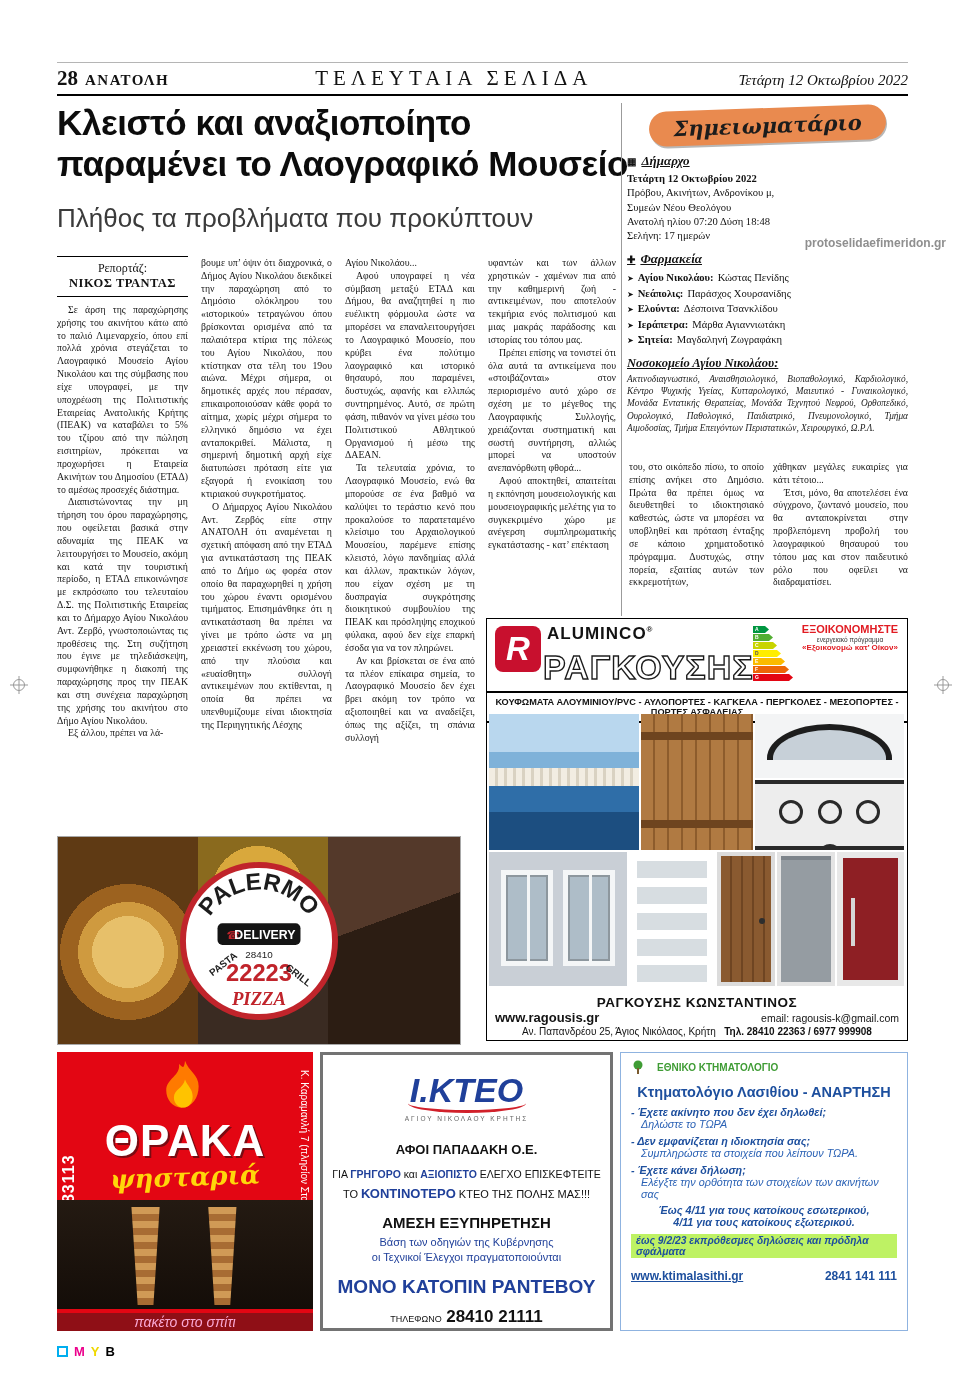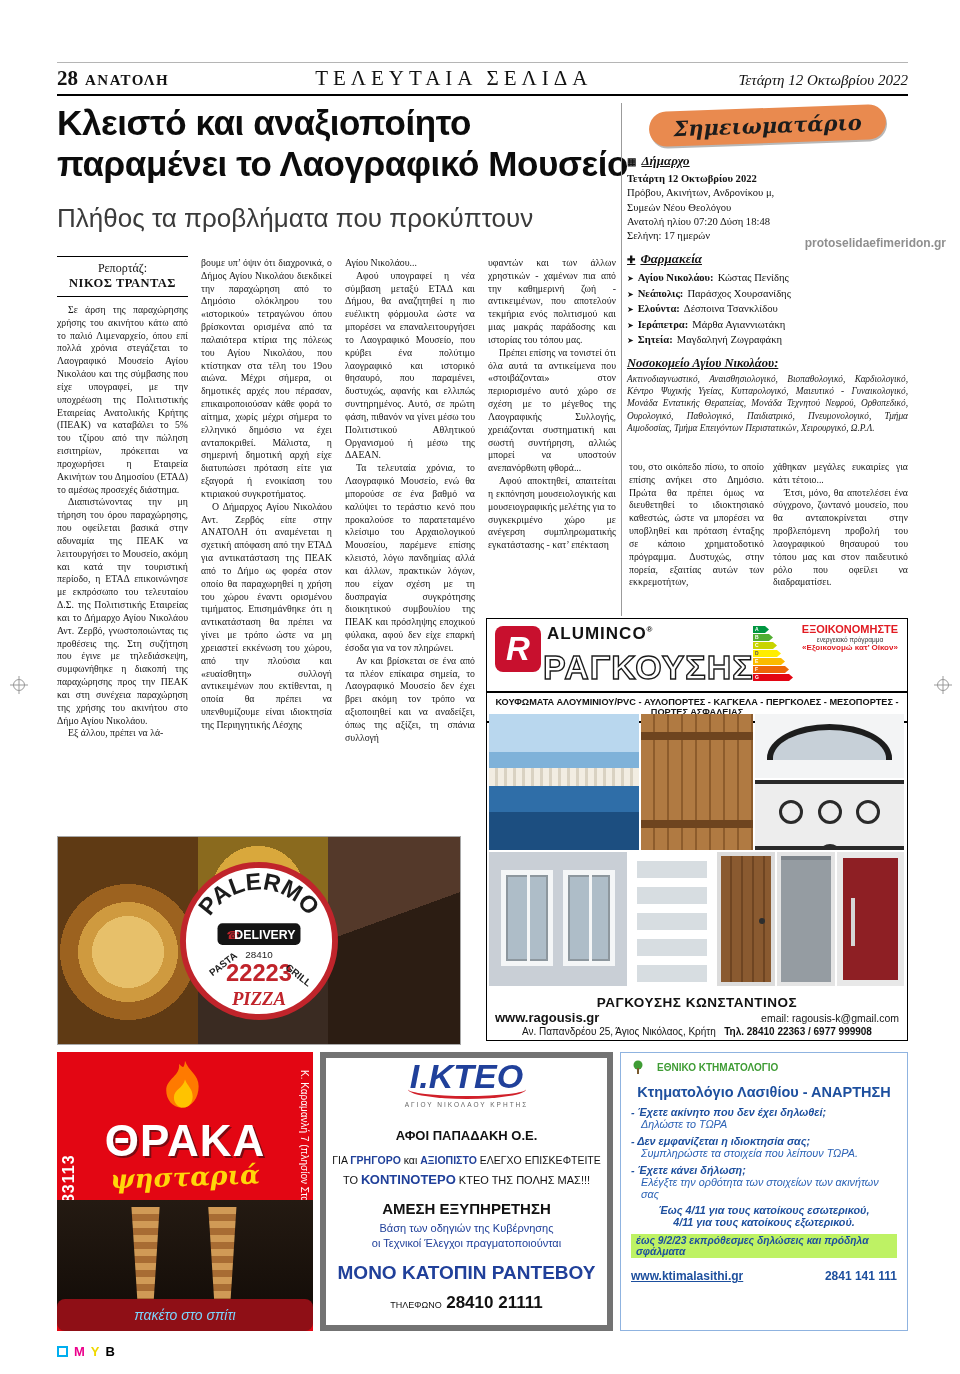--- a/index.html
+++ b/index.html
@@ -136,26 +136,26 @@
   .thr-flame { position:absolute; left:50%; top:7px; transform:translateX(-50%); }
   .thr-name { position:absolute; top:64px; left:0; right:0; text-align:center; color:#fff; font-size:44px; font-weight:900;
             letter-spacing:1px; text-shadow:2px 2px 0 #7a0b12; }
   .thr-tag { position:absolute; top:110px; left:0; right:0; text-align:center; color:#ffd60a;
             font-family:"DejaVu Serif",serif; font-style:italic; font-weight:bold; font-size:26px; transform:rotate(-2deg); }
   .thr-photo { position:absolute; left:0; right:0; top:148px; height:109px; background:linear-gradient(180deg,#241a12,#140d08); }
   .thr-cone { position:absolute; bottom:4px; width:44px; height:98px;
             background:repeating-linear-gradient(180deg,#d09a56 0 7px,#a86c33 7px 14px);
             clip-path:polygon(18% 0,82% 0,68% 100%,32% 100%); }
   .thr-cone.c1 { left:26%; } .thr-cone.c2 { left:56%; }
-  .thr-strip { position:absolute; left:0; right:0; bottom:0; height:32px; background:#8f0f16; color:#7dd3fc;
-            display:flex; align-items:center; justify-content:center; font-style:italic; font-size:14px;border-radius:8px; }
-
-  
-  .kteo { position:absolute; left:320px; top:1052px; width:293px; height:279px; border:6px solid #737373; background:#fff;
-          text-align:center; font-family:"Liberation Sans",sans-serif; padding-top:1px; }
+  .thr-strip { position:absolute; left:0; right:0; bottom:0; height:18px; background:#8f0f16; color:#f9a8d4;
+            display:flex; align-items:center; justify-content:center; font-style:italic; font-size:14px; }
+
+  
+  .kteo { position:absolute; left:320px; top:1052px; width:293px; height:279px; border:3px solid #737373; background:#fff;
+          text-align:center; font-family:"Liberation Sans",sans-serif; padding-top:18px; }
   .kteo-logo { font-size:34px; font-weight:bold; font-style:italic; color:#20409a; line-height:1; }
   .kteo-swoosh { width:118px; height:10px; border-bottom:3px solid #d1202a; border-radius:0 0 60px 60px / 0 0 10px 10px; margin:-4px auto 0; }
   .kteo-sub { font-size:6.5px; letter-spacing:2px; color:#666; margin-top:2px; }
   .kteo-co { font-weight:bold; font-size:13px; margin-top:20px; color:#111; }
   .kteo-l1 { font-size:10.5px; margin-top:11px; color:#111; }
   .kteo-l1 b { color:#20409a; }
   .kteo-l2 { font-size:11px; margin-top:6px; color:#111; }
   .kteo-l2 b { color:#20409a; font-size:13px; }
   .kteo-h { font-weight:bold; font-size:15px; margin-top:13px; color:#111; }
   .kteo-b { color:#20409a; font-size:11px; margin-top:4px; line-height:1.35; }

